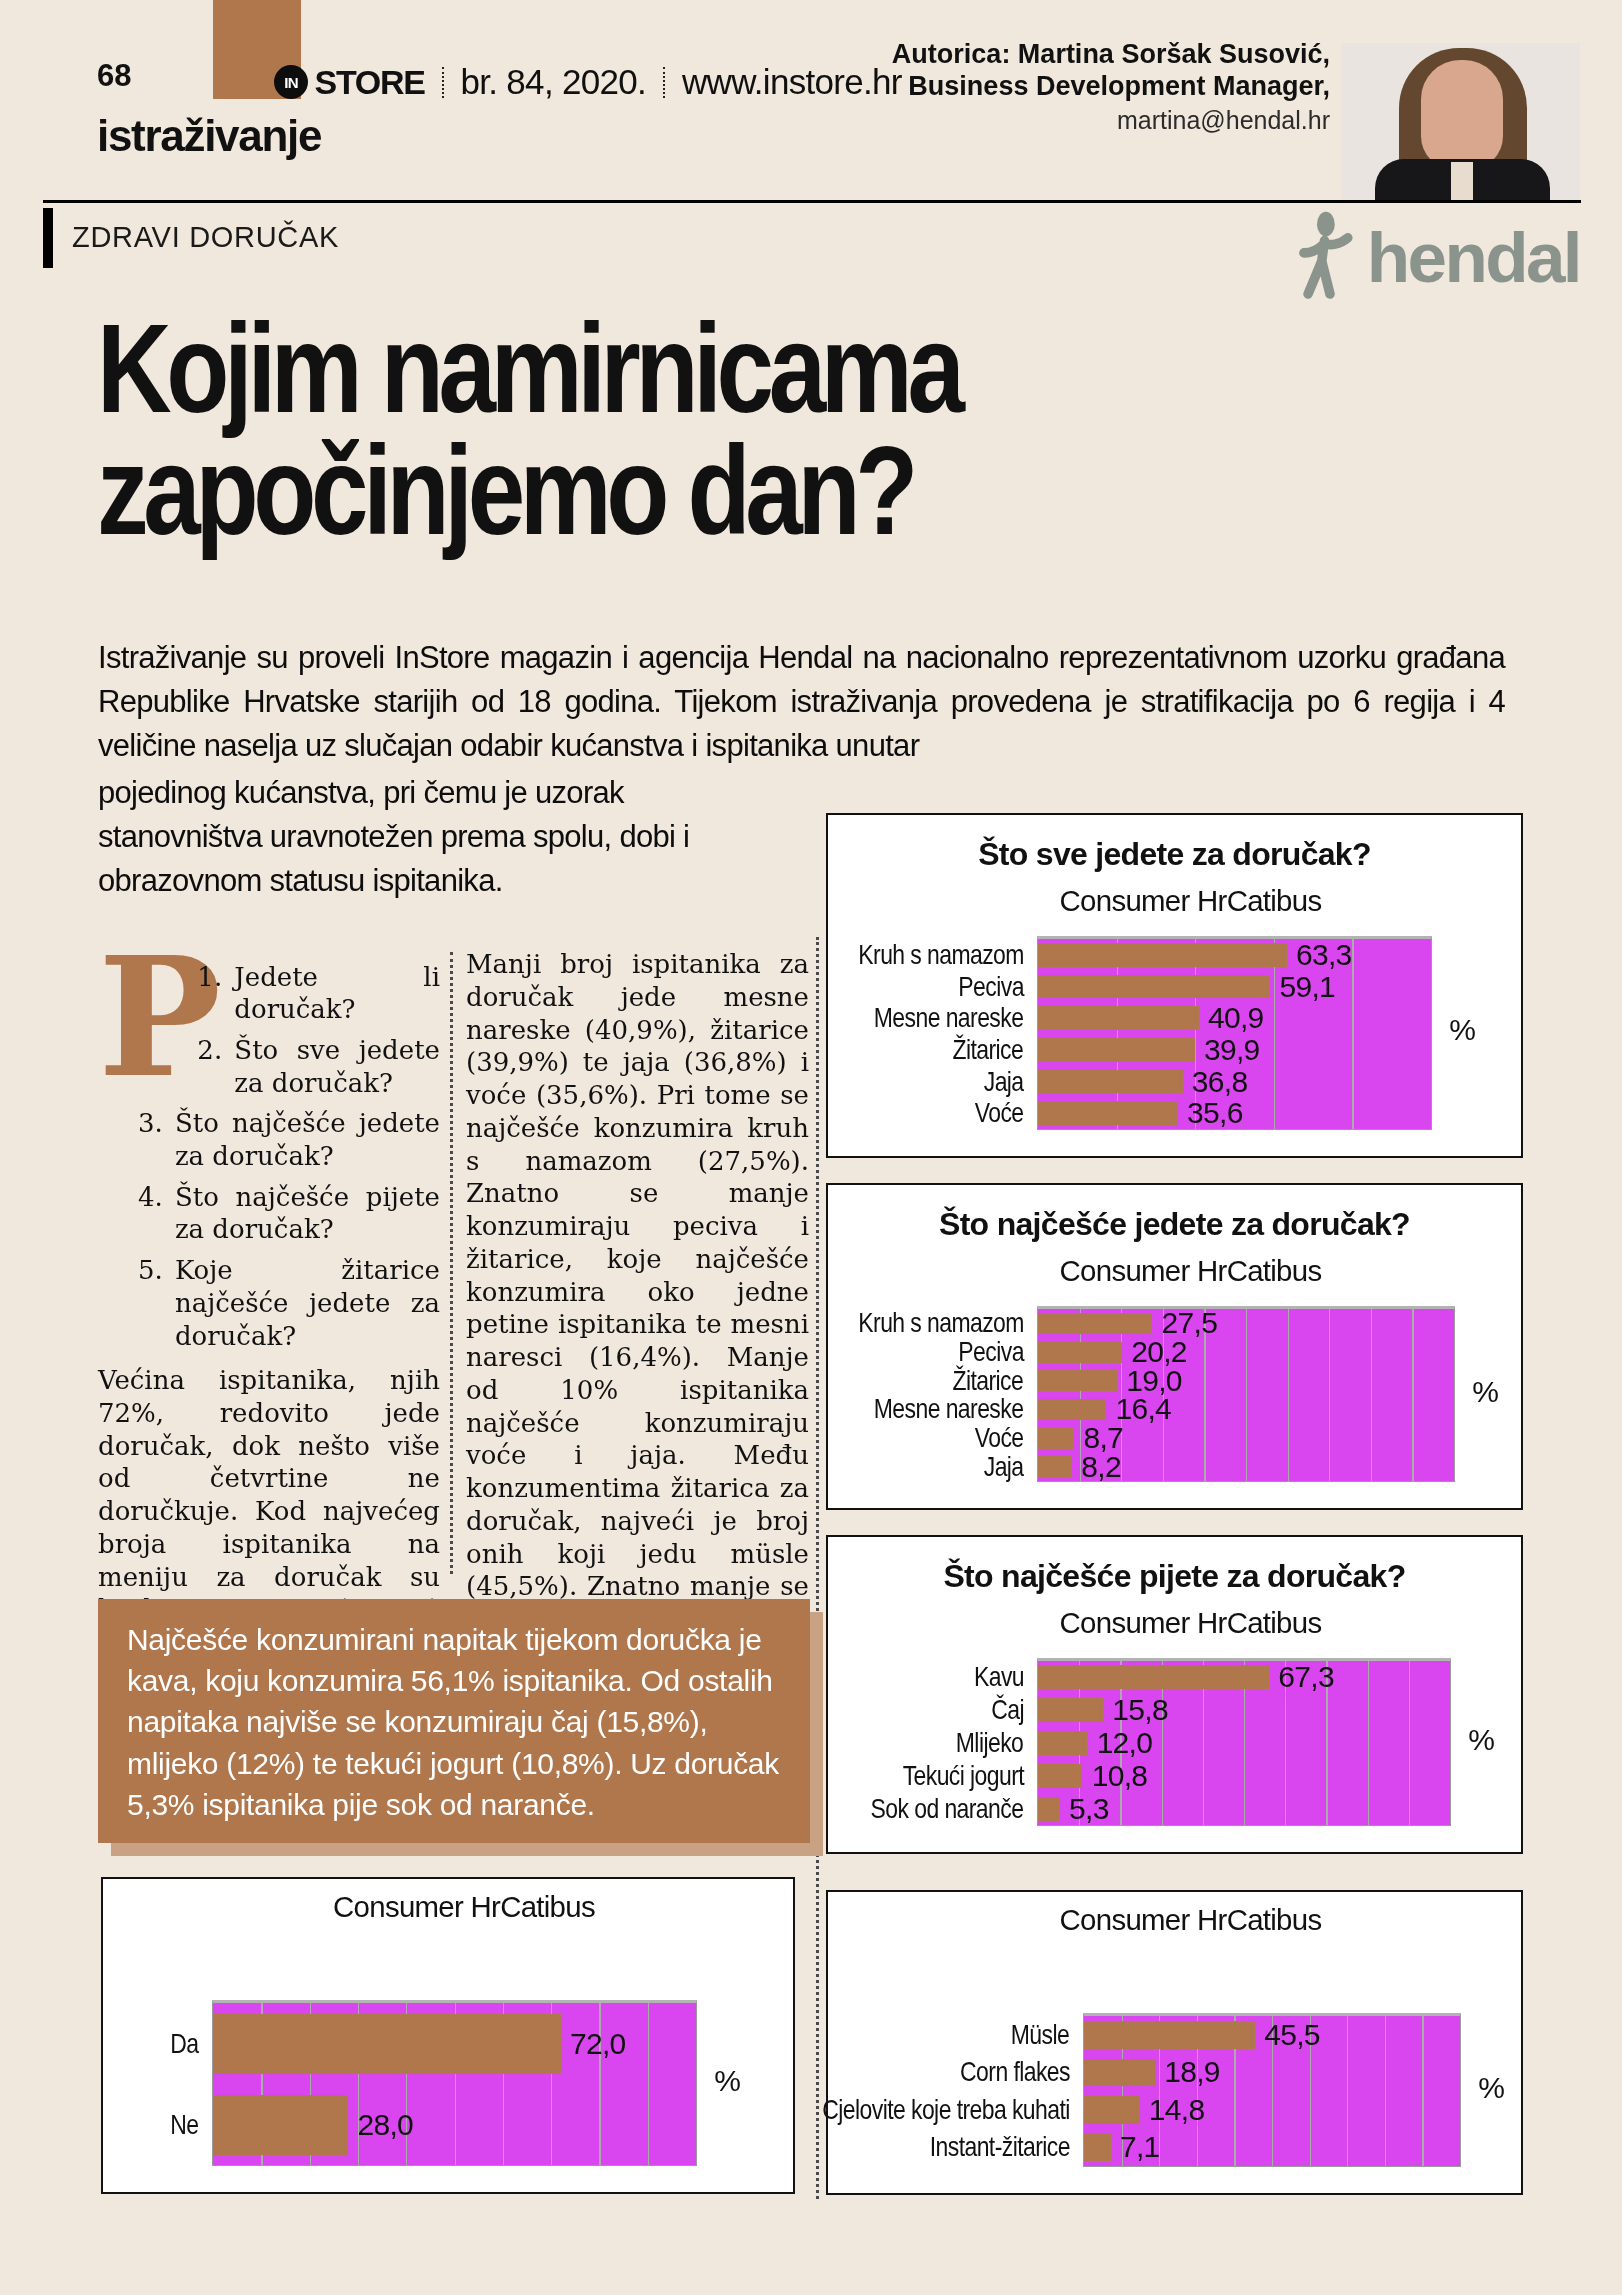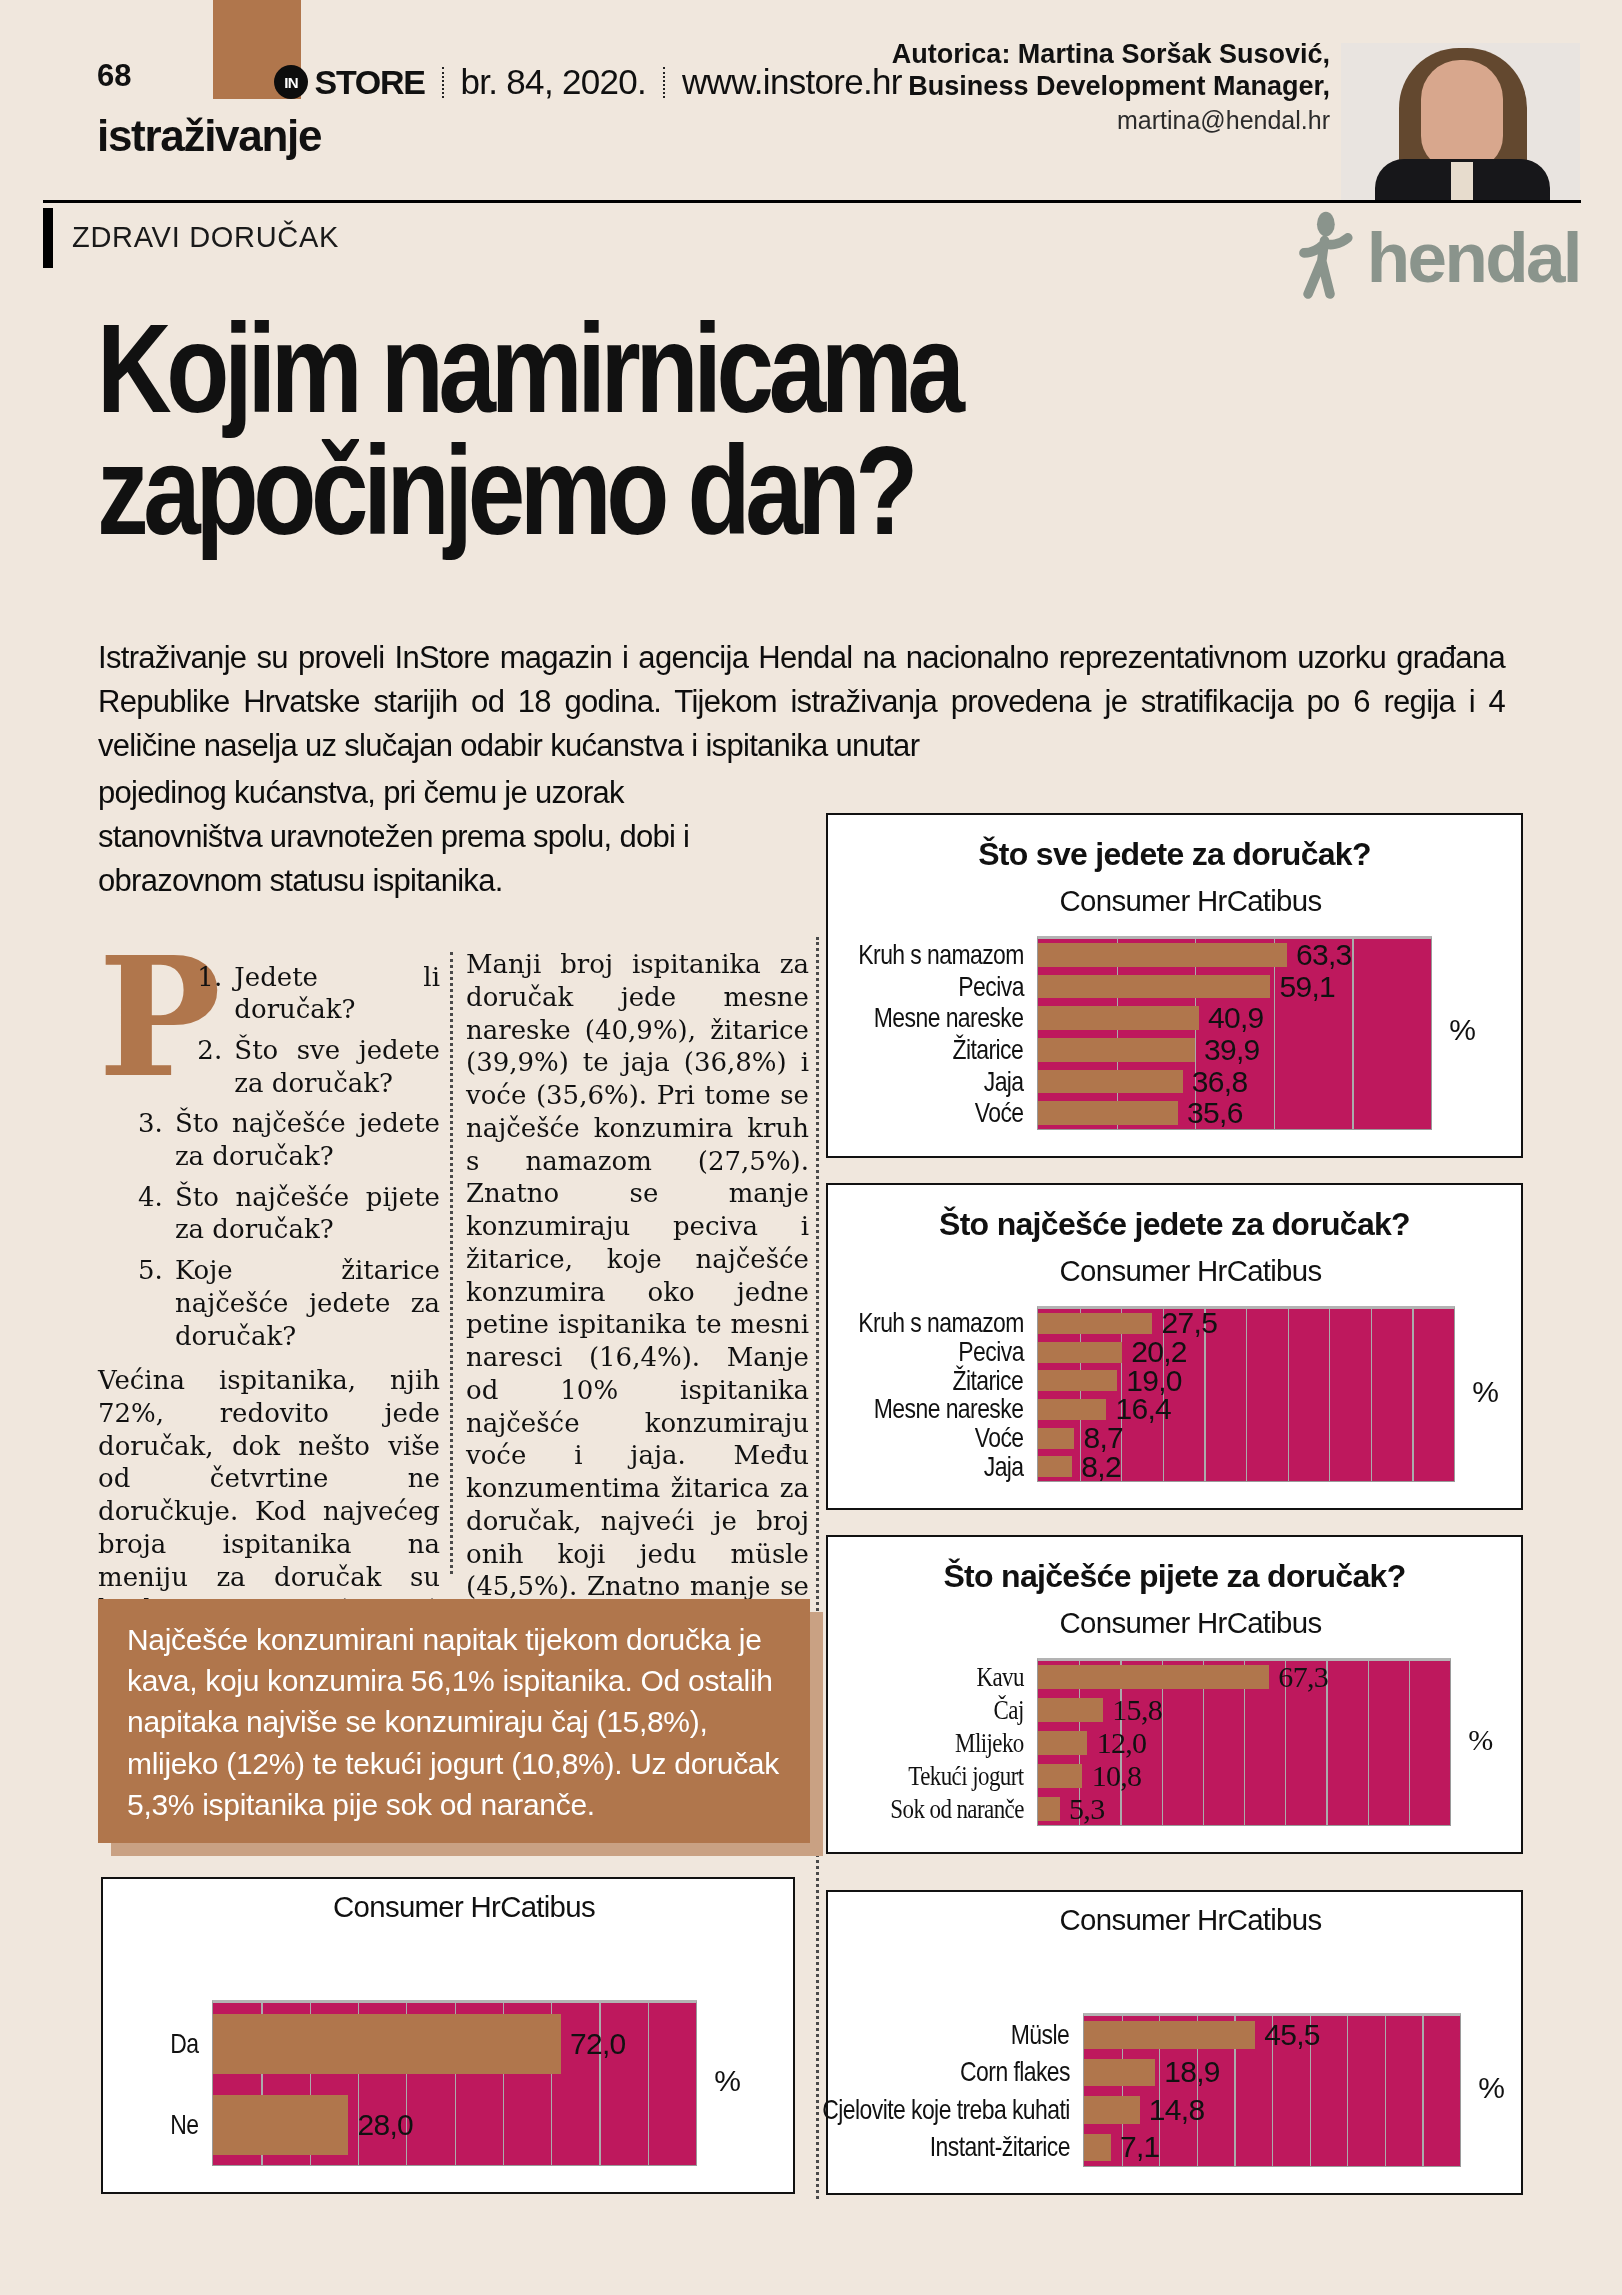--- a/index.html
+++ b/index.html
@@ -63,21 +63,21 @@
 
   
   .highlight{left:98px;top:1591px;width:712px;box-sizing:border-box;background:#b0764c;
     box-shadow:13px 13px 0 #c9a183;padding:19.6px 29px 17px 29px;color:#fff;
     font-size:30px;line-height:1.38;letter-spacing:-0.3px;margin-top:8px;}
 
   
   .chart{background:#fff;border:2px solid #111;box-sizing:border-box;}
   .chart-title{text-align:center;font-size:32px;font-weight:700;letter-spacing:-0.7px;margin-top:21px;}
   .chart-subtitle{text-align:center;font-size:29.4px;margin-top:10.5px;letter-spacing:-0.7px;padding-left:32px;}
-  .plot{position:absolute;top:121px;bottom:26px;border:1.3px solid #9a9a9a;border-top:3.9px solid #b3b3b3;background:#be185d;}
+  .plot{position:absolute;top:121px;bottom:26px;border:1.3px solid #9a9a9a;border-top:3.9px solid #b3b3b3;background:#d946ef;}
   .gridline{position:absolute;top:0;bottom:0;width:1.3px;background:#ababab;}
   .bar{position:absolute;left:0;background:#b0764c;z-index:2;}
   .cat-label{position:absolute;right:calc(100% + 14.4px);font-size:28px;letter-spacing:-0.7px;white-space:nowrap;
     transform:translateY(-50%) scaleX(0.82);transform-origin:100% 50%;}
   .val-label{position:absolute;font-size:30px;letter-spacing:-0.7px;white-space:nowrap;transform:translateY(-50%);z-index:3;}
   .unit-label{position:absolute;left:calc(100% + 18.3px);top:48%;transform:translateY(-50%);font-size:30px;}
   #chart1{left:826px;top:813px;width:697px;height:345px;}
   #chart2{left:826px;top:1183px;width:697px;height:327px;}
   #chart3{left:826px;top:1535px;width:697px;height:319px;}
   #chart4{left:101px; top:1877px;width:694px;height:317px;}
@@ -215,21 +215,21 @@
       <div class="cat-label" style="top: 91.6667%;">Jaja</div>
       <div class="bar" style="top: calc(91.6667% - 10.5px); height: 21px; width: 8.2%;"></div>
       <div class="val-label" style="top: 91.6667%; left: calc(8.2% + 9.2px);">8,2</div>
       <div class="unit-label">%</div>
     </div>
 </div>
 
 <div id="chart3" class="abs chart">
   <div class="chart-title">Što najčešće pijete za doručak?</div>
   <div class="chart-subtitle">Consumer HrCatibus</div>
-  <div class="plot" style="left: 209px; width: 412px; font-family: Liberation Serif, serif;">
+  <div class="plot" style="left: 209px; width: 412px;">
       <div class="gridline" style="left: 10%;"></div>
       <div class="gridline" style="left: 20%;"></div>
       <div class="gridline" style="left: 30%;"></div>
       <div class="gridline" style="left: 40%;"></div>
       <div class="gridline" style="left: 50%;"></div>
       <div class="gridline" style="left: 60%;"></div>
       <div class="gridline" style="left: 70%;"></div>
       <div class="gridline" style="left: 80%;"></div>
       <div class="gridline" style="left: 90%;"></div>
       <div class="cat-label" style="top: 10%;">Kavu</div>

